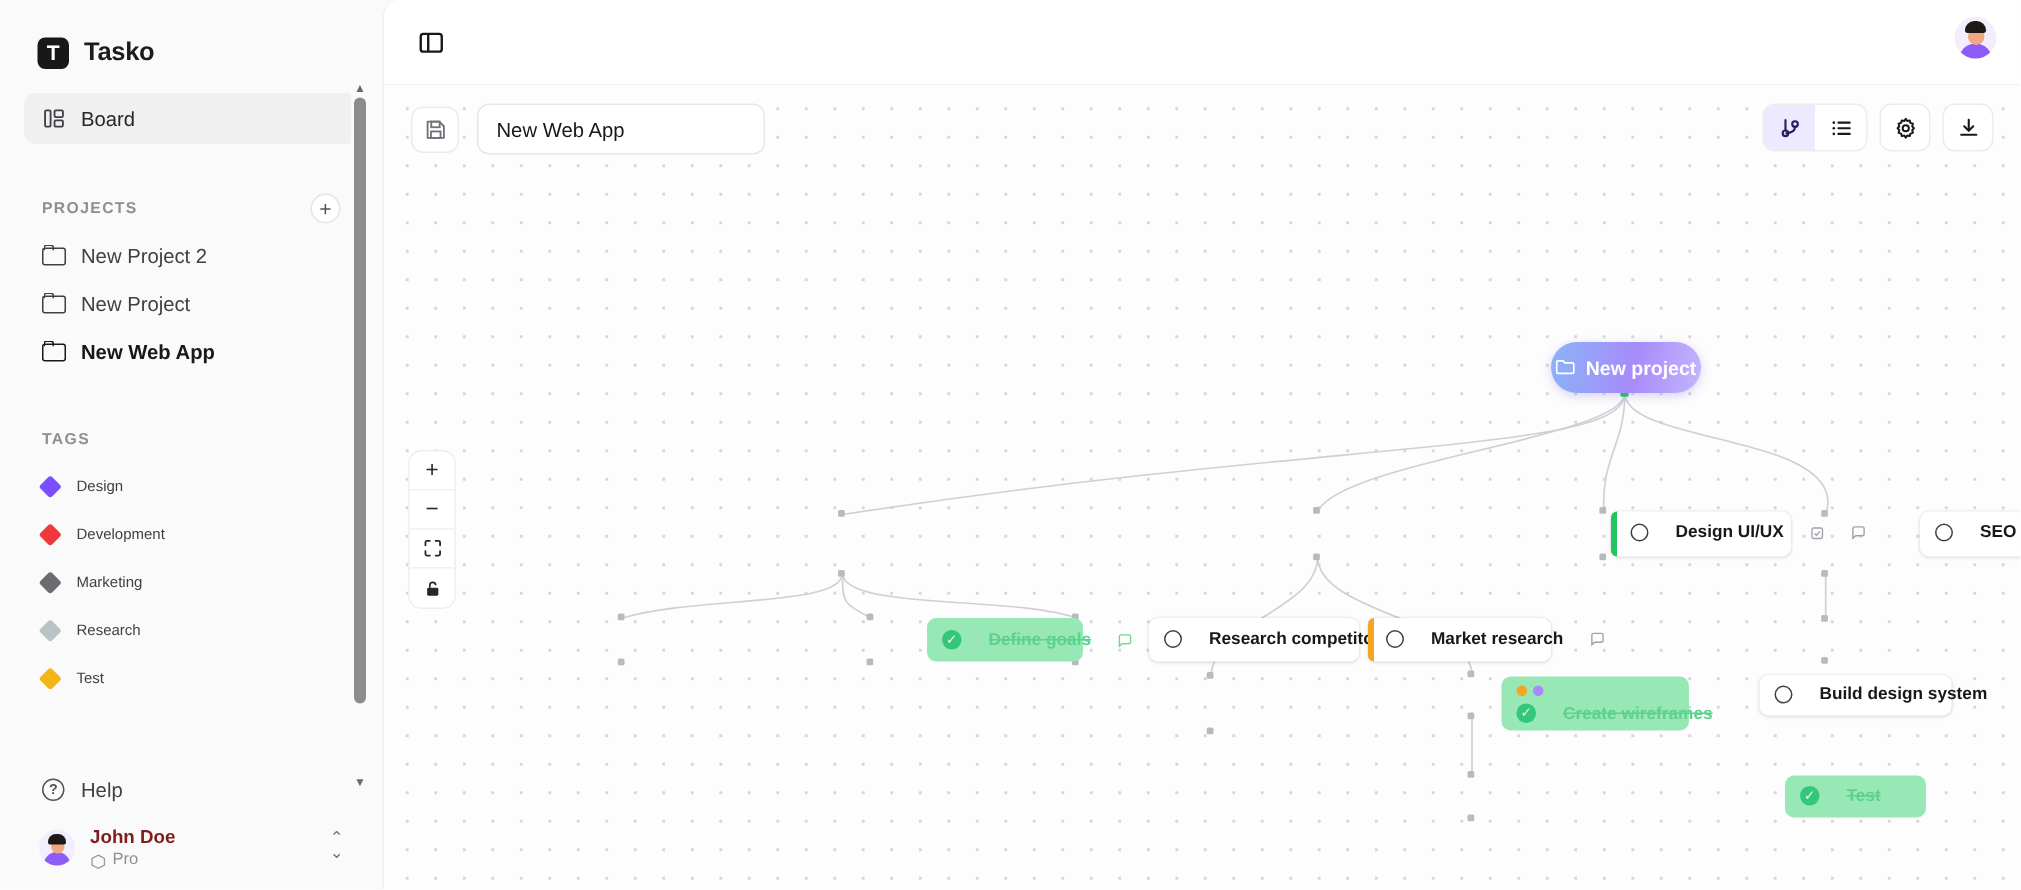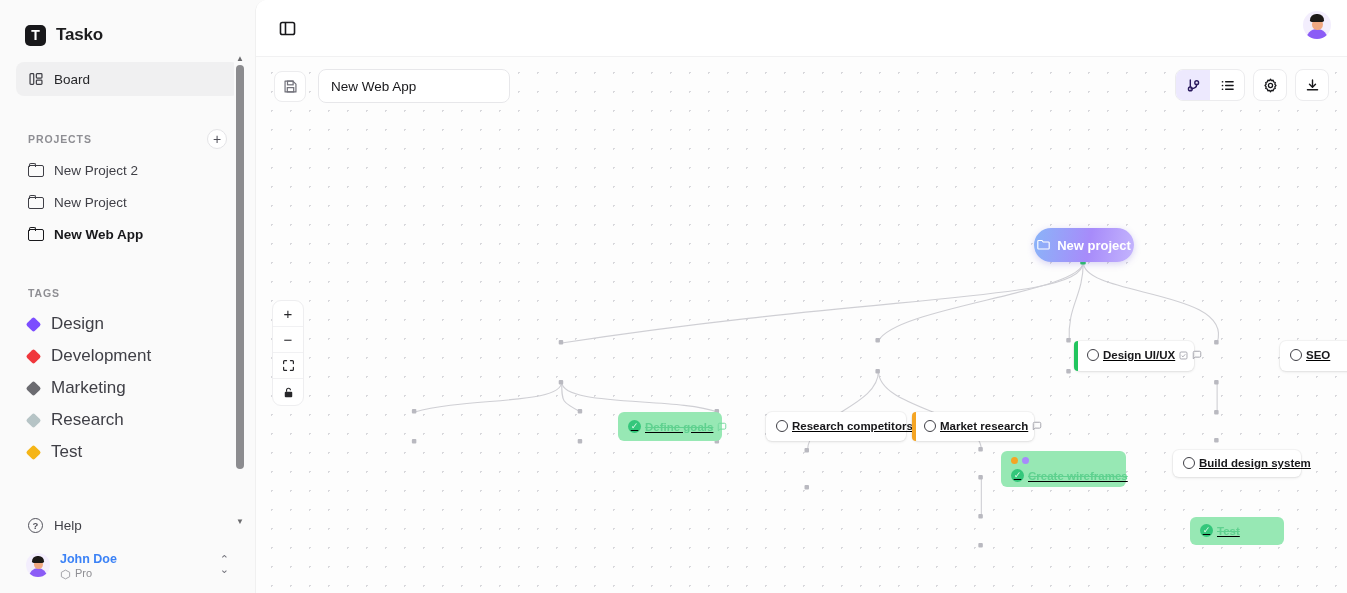--- a/index.html
+++ b/index.html
@@ -70,21 +70,21 @@
     border:1.3px solid currentColor; border-radius:2px;
   }
   .folder::after {
     content:""; position:absolute; left:0.5px; top:-1px; width:5.5px; height:3px;
     border:1.3px solid currentColor; border-bottom:none; border-radius:2px 2px 0 0;
   }
 
   .tag-item {
     display: flex; align-items: center; gap: 12px;
     height: 32px; padding: 0 12px; border-radius: 8px;
-    font-size: 17px; color: #3f3f46; cursor: pointer;
+    font-size: 10px; color: #3f3f46; cursor: pointer;
   }
   .diamond { width: 11px; height: 11px; transform: rotate(45deg); border-radius: 2px; flex:0 0 11px; }
 
   .side-bottom { position: absolute; left: 0; bottom: 0; width: 255px; padding: 0 16px 12px; }
   .help-row {
     display:flex; align-items:center; gap:11px; height:34px; padding:0 12px;
     font-size:13.5px; color:#3f3f46; cursor:pointer; border-radius:8px;
   }
   .qmark {
     width:15px; height:15px; border-radius:50%; border:1.3px solid #52525b;
@@ -93,21 +93,21 @@
   .user-row {
     display:flex; align-items:center; gap:10px; padding: 6px 10px 0; cursor:pointer;
   }
   .avatar-sm {
     width:24px; height:24px; border-radius:50%; position:relative; overflow:hidden;
     background:#f3eefd; flex:0 0 24px;
   }
   .avatar-sm .hair { position:absolute; left:6px; top:3px; width:12px; height:7px; background:#1c1917; border-radius:6px 6px 2px 2px;}
   .avatar-sm .face { position:absolute; left:7.5px; top:7px; width:9px; height:9px; background:#f0a882; border-radius:50%;}
   .avatar-sm .body { position:absolute; left:3px; bottom:-3px; width:18px; height:12px; background:#8b5cf6; border-radius:9px 9px 0 0;}
-  .user-name { font-size:12.5px; font-weight:700; color:#3b82f6; line-height:1.25; }
+  .user-name { font-size:12.5px; font-weight:700; color:#7f1d1d; line-height:1.25; }
   .user-plan { font-size:11px; color:#8e8e93; display:flex; align-items:center; gap:4px; line-height:1.25;}
   .updown { margin-left:auto; color:#71717a; font-size:11px; line-height:0.9; text-align:center; }
 
   
   .sb-track {
     position: absolute; right: 9px; top: 52px; width: 12px; height: 475px;
     background: #fafafa;
   }
   .sb-arrow { width:12px; height:12px; display:flex; align-items:center; justify-content:center; color:#6b6b6e; font-size:8px; }
   .sb-thumb {
@@ -183,21 +183,21 @@
   .node.root {
     background: linear-gradient(100deg,#8ab4f8 0%,#a78bfa 55%,#c4b5fd 100%);
     border-radius:22px; box-shadow:0 2px 7px rgba(120,100,220,0.28);
     display:flex; align-items:center; justify-content:center; gap:7px;
     color:#fff; font-weight:700; font-size:13px;
   }
   .node.done { background:#97e8b4; box-shadow:none; }
   .node-body { padding: 7px 10px 7px 11px; }
   .dots { display:flex; gap:4px; margin-bottom:5px; }
   .dot { width:7px; height:7px; border-radius:50%; }
-  .row { display:flex; align-items:center; gap:4px;text-decoration:underline; }
+  .row { display:flex; align-items:center; gap:18px; }
   .circle { width:12px; height:12px; border-radius:50%; border:1.4px solid #3f3f46; flex:0 0 12px; }
   .check {
     width:13px; height:13px; border-radius:50%; background:#34c77b; flex:0 0 13px;
     display:flex; align-items:center; justify-content:center; color:#ddfbe8; font-size:9px; line-height:1;
   }
   .label { font-size:11.5px; font-weight:700; color:#18181b; white-space:nowrap; }
   .node.done .label { color:#5fd18f; text-decoration: line-through; font-weight:700; }
   .mini { display:flex; gap:3px; color:#a1a1aa; align-items:center; }
   .lbar { position:absolute; left:0; top:0; bottom:0; width:3.5px; border-radius:6px 0 0 6px; }
 

